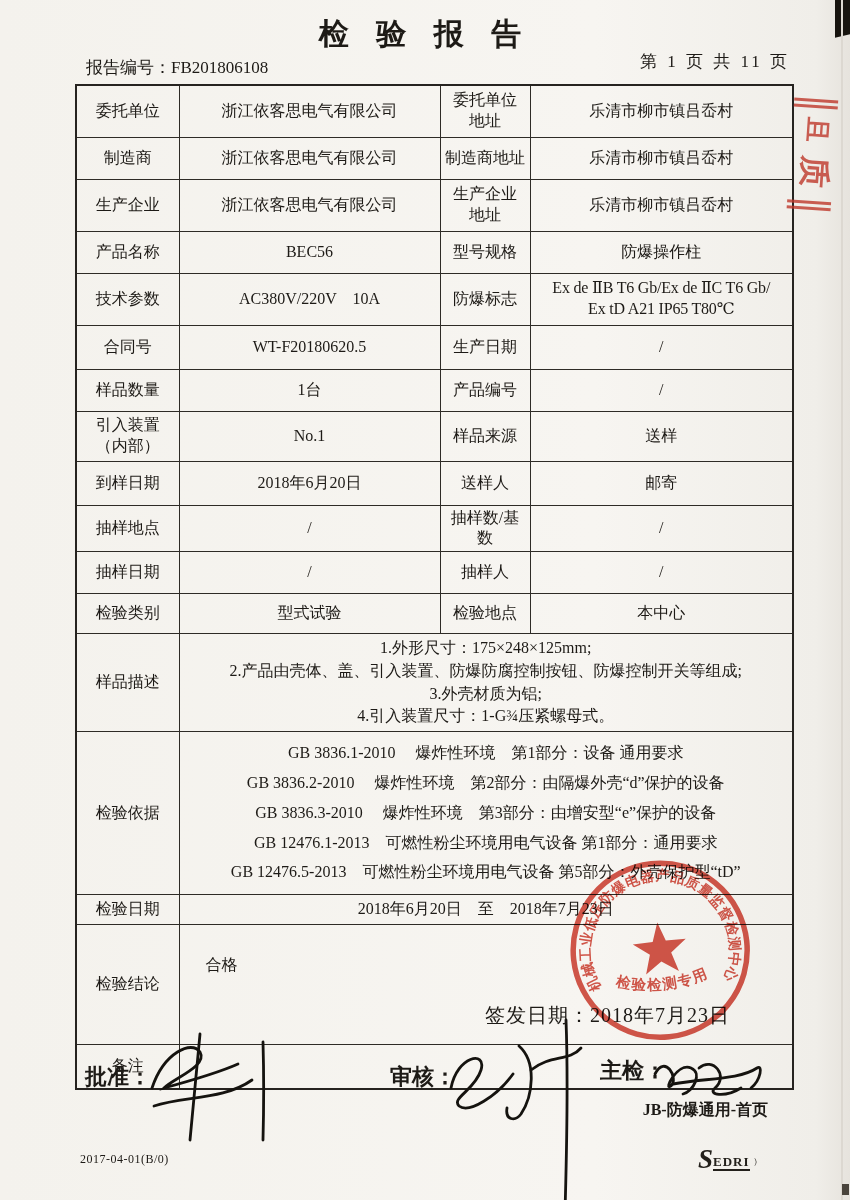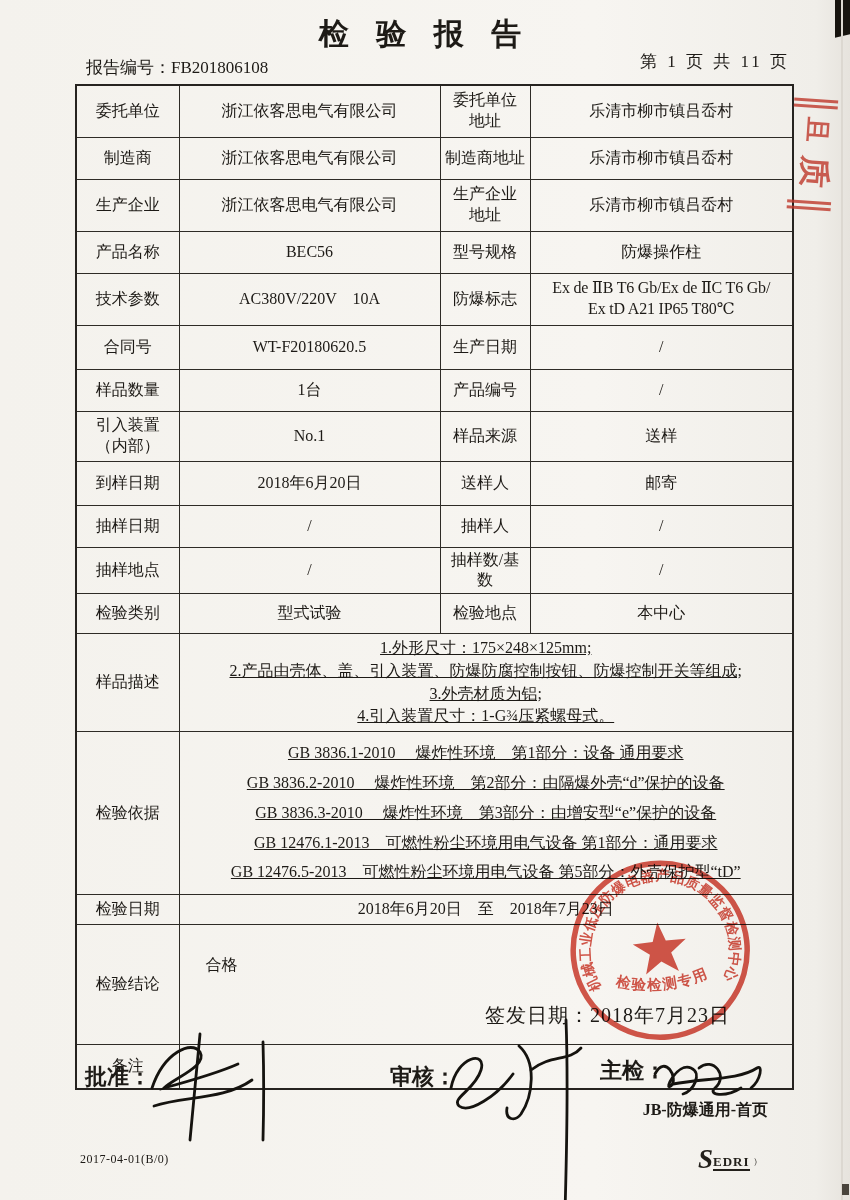--- a/index.html
+++ b/index.html
@@ -13,21 +13,21 @@
     font-size:30px;font-weight:700;letter-spacing:10px;}
   .meta-left{position:absolute;left:78px;top:56px;font-size:17px;margin-left:8px;}
   .meta-right{position:absolute;right:60px;top:50px;font-size:17px;letter-spacing:3px;}
   table.tb{position:absolute;left:75px;top:84px;width:717px;border-collapse:collapse;
     table-layout:fixed;border:2.5px solid #262320;}
   table.tb td{border:1.6px solid #2e2b26;text-align:center;vertical-align:middle;
     font-size:16px;line-height:1.3;padding:2px 4px;overflow:hidden;}
   td.sm{font-size:14px;padding:2px 1px;font-family:Liberation Serif, serif;}
   td.exmark{font-size:13.5px;line-height:1.6;letter-spacing:-0.2px;padding:2px 2px;}
   td.blockL{text-align:left;vertical-align:middle;padding:5px 4px 5px 8px;font-size:15px;}
-  td.blockL .ln{margin:2px 0;text-decoration:underline;}
+  td.blockL .ln{margin:2px 0;}
   td.basis .ln{margin:9px 0;}
   td.dates{text-align:left;padding-left:8px;font-size:16px;}
   td.concl{text-align:left;vertical-align:top;padding:0;position:relative;}
   .concl-val{position:absolute;left:26px;top:30px;font-size:16px;}
   .sign-date{position:absolute;right:62px;bottom:16px;font-size:20px;letter-spacing:1px;z-index:3;margin-left:29px;}
   .sig-area{position:absolute;left:75px;top:1052px;width:717px;height:90px;}
   .sig-label{position:absolute;font-size:22px;font-weight:700;}
   .sig-svg{position:absolute;overflow:visible;}
   .sig-svg path{fill:none;stroke:#15130f;stroke-width:2.8;stroke-linecap:round;}
   .form-code{position:absolute;right:82px;top:1100px;font-size:16px;font-weight:bold;}
@@ -120,30 +120,30 @@
       <td>No.1</td>
       <td class="pre">样品来源</td>
       <td>送样</td>
     </tr>
     <tr style="height:44px">
       <td class="pre">到样日期</td>
       <td>2018年6月20日</td>
       <td class="pre">送样人</td>
       <td>邮寄</td>
     </tr>
+    <tr style="height:44px">
+      <td class="pre">抽样地点</td>
+      <td>/</td>
+      <td class="sm">抽样数/基数</td>
+      <td>/</td>
+    </tr>
     <tr style="height:42px">
       <td class="pre">抽样日期</td>
       <td>/</td>
       <td class="pre">抽样人</td>
-      <td>/</td>
-    </tr>
-    <tr style="height:44px">
-      <td class="pre">抽样地点</td>
-      <td>/</td>
-      <td class="sm">抽样数/基数</td>
       <td>/</td>
     </tr>
     <tr style="height:40px">
       <td class="pre">检验类别</td>
       <td>型式试验</td>
       <td class="pre">检验地点</td>
       <td>本中心</td>
     </tr>
 
     <tr style="height:88px">

